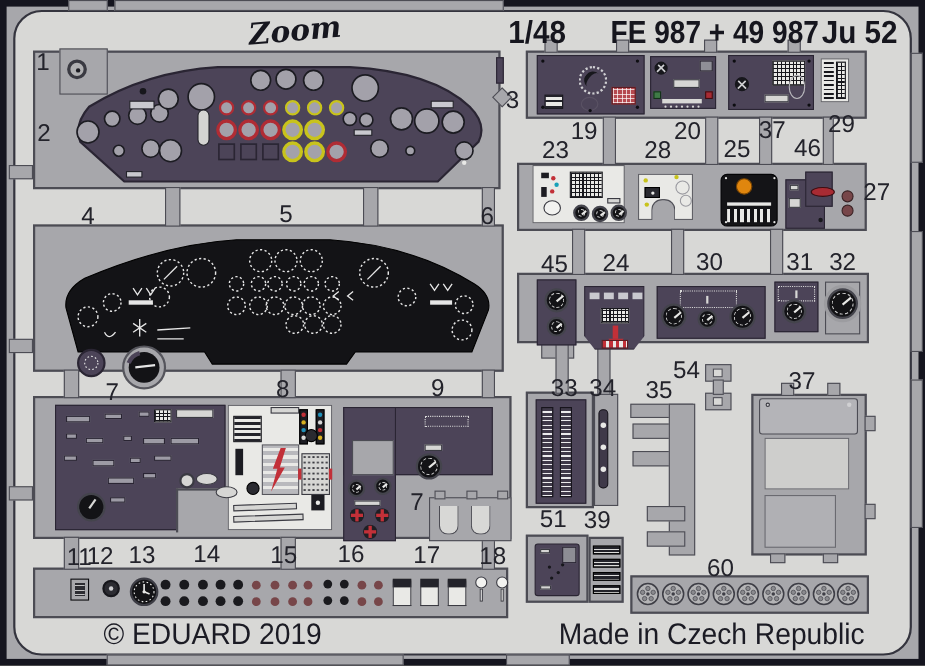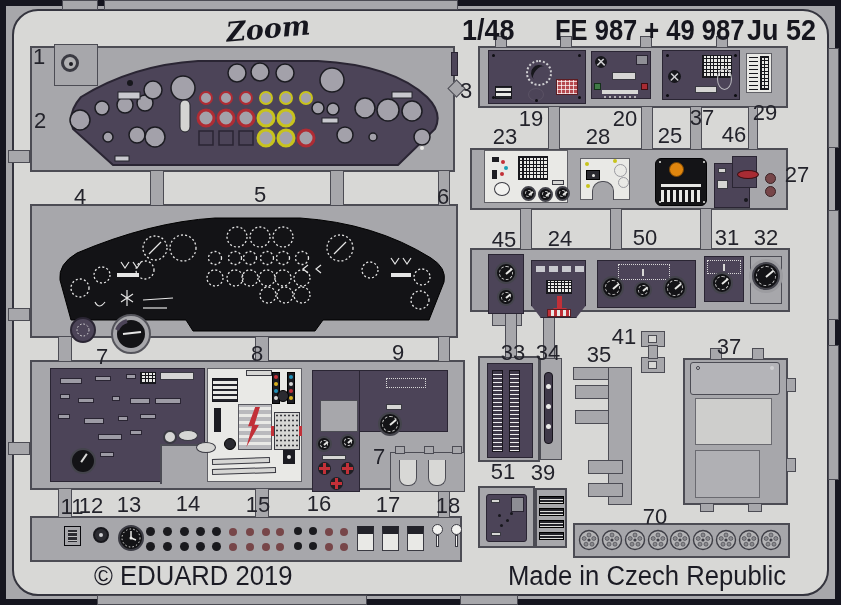--- a/index.html
+++ b/index.html
@@ -492,24 +492,24 @@
   <div class="lbl" style="left:625px;top:108px">20</div>
   <div class="lbl" style="left:702px;top:107px">37</div>
   <div class="lbl" style="left:765px;top:102px">29</div>
   <div class="lbl" style="left:505px;top:126px">23</div>
   <div class="lbl" style="left:598px;top:126px">28</div>
   <div class="lbl" style="left:670px;top:125px">25</div>
   <div class="lbl" style="left:734px;top:124px">46</div>
   <div class="lbl" style="left:797px;top:164px">27</div>
   <div class="lbl" style="left:504px;top:229px">45</div>
   <div class="lbl" style="left:560px;top:228px">24</div>
-  <div class="lbl" style="left:645px;top:227px">50</div>
+  <div class="lbl" style="left:645px;top:227px">30</div>
   <div class="lbl" style="left:727px;top:227px">31</div>
   <div class="lbl" style="left:766px;top:227px">32</div>
   <div class="lbl" style="left:513px;top:342px">33</div>
   <div class="lbl" style="left:548px;top:342px">34</div>
   <div class="lbl" style="left:599px;top:344px">35</div>
-  <div class="lbl" style="left:624px;top:326px">41</div>
+  <div class="lbl" style="left:624px;top:326px">54</div>
   <div class="lbl" style="left:729px;top:336px">37</div>
   <div class="lbl" style="left:503px;top:461px">51</div>
   <div class="lbl" style="left:543px;top:462px">39</div>
-  <div class="lbl" style="left:655px;top:506px">70</div>
+  <div class="lbl" style="left:655px;top:506px">60</div>
 </div>
 
 </body></html>

